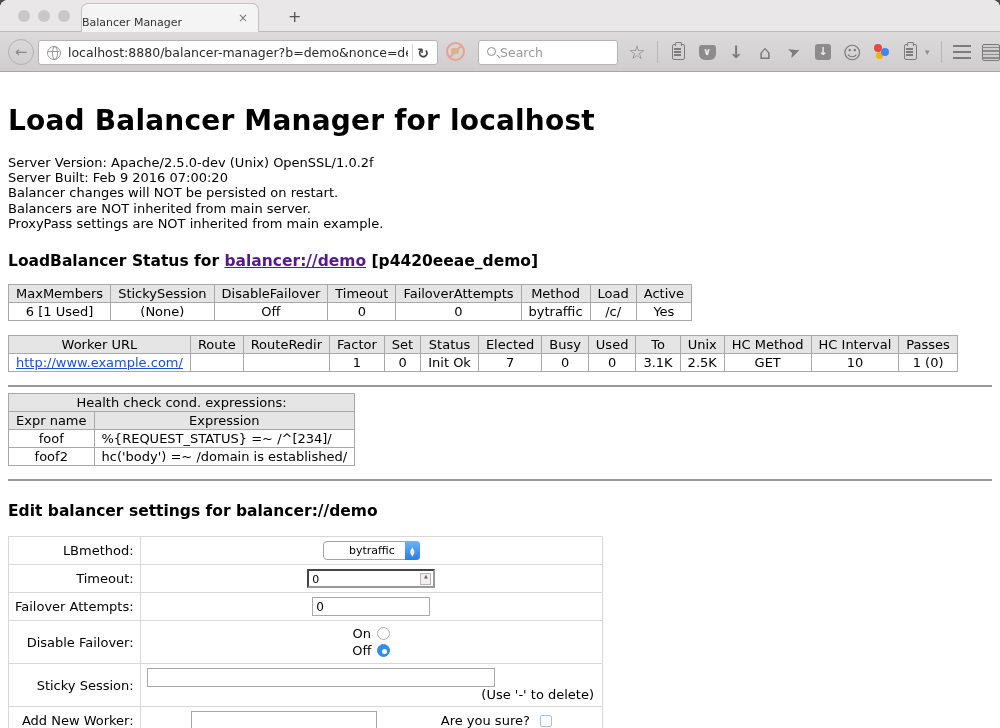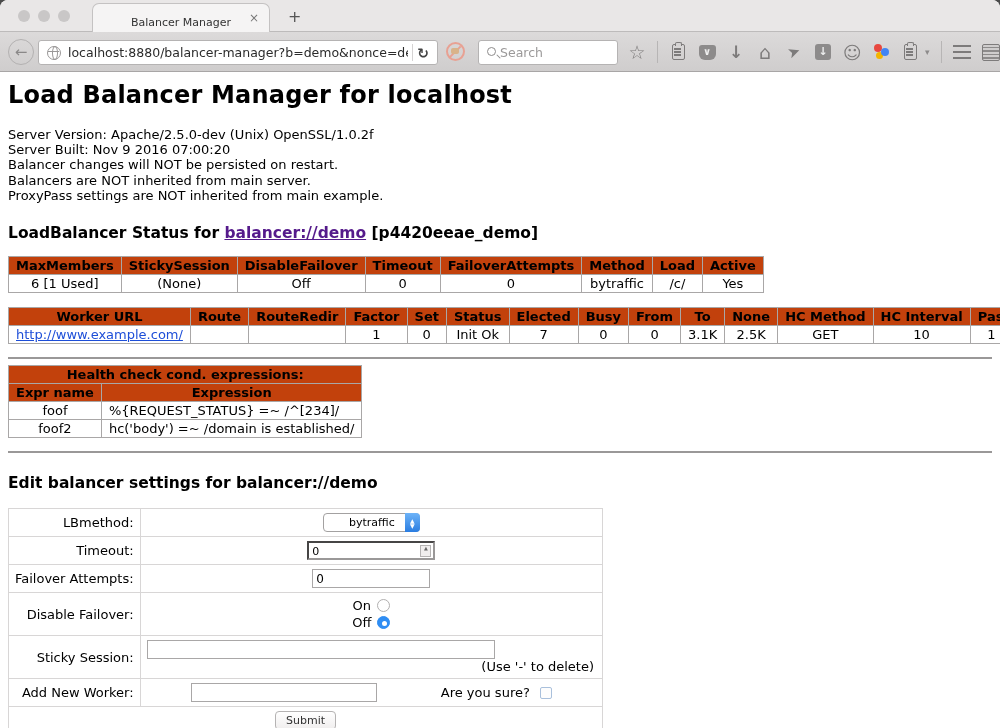--- a/index.html
+++ b/index.html
@@ -3,21 +3,21 @@
 <meta charset="utf-8">
 <style>
   * { margin:0; padding:0; box-sizing:border-box; }
   html,body { width:1000px; height:728px; background:#4a4a4a; font-family:"DejaVu Sans", sans-serif; }
   .window { position:relative; width:1000px; height:728px; border-radius:8px 8px 0 0; overflow:hidden; background:#fff; }
 
   
   .tabbar { position:absolute; top:0; left:0; width:1000px; height:32px; background:#e9e7e7; border-bottom:1px solid #bdbbbb; }
   .traffic { position:absolute; top:10px; left:18px; display:flex; gap:8px; }
   .traffic span { width:12px; height:12px; border-radius:50%; background:#c9c7c7; }
-  .tab { position:absolute; top:3px; left:92px; width:178px; height:38px; background:#f5f4f4; border:1px solid #c4c2c2; border-bottom:none; border-radius:7px 7px 0 0; display:flex; align-items:center; justify-content:center; }
+  .tab { position:absolute; top:3px; left:81px; width:178px; height:38px; background:#f5f4f4; border:1px solid #c4c2c2; border-bottom:none; border-radius:7px 7px 0 0; display:flex; align-items:center; justify-content:flex-start; }
   .tab-title { font-size:11px; color:#333; }
   .tab-close { position:absolute; right:10px; top:7px; font-size:12px; color:#777; cursor:default; }
   .newtab { position:absolute; top:5px; left:280px; font-size:16px; color:#555; padding:2px 8px; }
 
   
   .navbar { position:absolute; top:32px; left:0; width:1000px; height:40px; background:linear-gradient(#dcdada,#cfcdcd); border-bottom:1px solid #a8a6a6; }
   .backbtn { position:absolute; top:7px; left:8px; width:26px; height:26px; border-radius:50%; border:1px solid #b3b1b1; color:#8a8888; font-size:15px; text-align:center; line-height:24px; background:transparent; }
   .urlbar { position:absolute; top:8px; left:38px; width:400px; height:25px; background:#fff; border:1px solid #b5b3b3; border-radius:3px; display:flex; align-items:center; overflow:hidden; }
   .globe { width:14px; height:14px; border:1.5px solid #9a9898; border-radius:50%; margin:0 7px 0 8px; position:relative; flex:none; }
   .globe:before { content:""; position:absolute; left:4px; top:-1px; width:4px; height:12px; border:1px solid #9a9898; border-radius:50%; }
@@ -51,27 +51,27 @@
   .dots .d1 { width:8px; height:8px; background:#e8483f; left:2px; top:1px; }
   .dots .d2 { width:7px; height:7px; background:#f4b400; left:4px; top:9px; }
   .dots .d3 { width:8px; height:8px; background:#4285f4; left:9px; top:5px; }
   .caret { font-size:9px; color:#8d8b8b; margin-left:-5px; }
   .burger { width:18px; height:14px; border-top:2.5px solid #7d7b7b; border-bottom:2.5px solid #7d7b7b; position:relative; }
   .burger:before { content:""; position:absolute; top:3.5px; left:0; width:18px; border-top:2.5px solid #7d7b7b; }
   .gridicon { width:18px; height:17px; border:1.5px solid #7d7b7b; border-radius:2px; background:repeating-linear-gradient(#cfcdcd 0 2px, #8d8b8b 2px 3.5px); }
 
   
   .content { position:absolute; top:72px; left:0; width:1000px; height:656px; background:#fff; color:#000; font-size:13px; }
-  h1 { font-size:24px; font-weight:bold; margin:9px 8px 18px 8px; letter-spacing:0.2px; }
+  h1 { font-size:28px; font-weight:bold; margin:32px 8px 18px 8px; letter-spacing:0.2px; }
   .info { margin-left:8px; line-height:15.2px; }
   h3 { font-size:15.5px; font-weight:bold; margin:21px 8px 0 8px; }
   h3 a { color:#551a8b; }
   table { border-collapse:collapse; margin:14px 0 0 8px; font-size:13px; }
   th, td { border:1px solid #a9a7a7; padding:1px 7px; text-align:center; white-space:nowrap; }
-  th { background:#c2410c; font-weight:bold; }
+  th { background:#e5e5e5; font-weight:normal; }
   td a { color:#1d4ed8; }
   td.left { text-align:left; }
   hr.rule { border:none; height:2px; background:#9a9898; margin:13px 8px 0 8px; }
 
   
   .formtable { margin:16px 0 0 8px; width:595px; border:1px solid #8f8d8d; border-collapse:collapse; }
   .formtable td { border:1px solid #d8d6d6; padding:4px 6px; white-space:nowrap; }
   .formtable td.lbl { width:116px; text-align:right; }
   .formtable td.fld { text-align:center; }
   .selectbox { display:inline-flex; align-items:center; border:1px solid #a3a1a1; border-radius:4px; background:#fff; height:19px; padding-left:14px; font-size:11px; vertical-align:middle; }
@@ -153,21 +153,21 @@
           <span class="gridicon"></span>
         </span>
     </div>
   </div>
 
   <div class="content">
     <h1>Load Balancer Manager for localhost</h1>
 
     <div class="info">
       <div>Server Version: Apache/2.5.0-dev (Unix) OpenSSL/1.0.2f</div>
-      <div>Server Built: Nov 9 2016 07:00:20</div>
+      <div>Server Built: Feb 9 2016 07:00:20</div>
       <div>Balancer changes will NOT be persisted on restart.</div>
       <div>Balancers are NOT inherited from main server.</div>
       <div>ProxyPass settings are NOT inherited from main example.</div>
     </div>
 
     <h3><span>LoadBalancer Status for </span><a href="#">balancer://demo</a><span> [p4420eeae_demo]</span></h3>
 
     <table>
       <tbody>
           <tr>
@@ -197,23 +197,23 @@
       <tbody>
           <tr>
         <th>Worker URL</th>
         <th>Route</th>
         <th>RouteRedir</th>
         <th>Factor</th>
         <th>Set</th>
         <th>Status</th>
         <th>Elected</th>
         <th>Busy</th>
-        <th>From</th>
+        <th>Used</th>
         <th>To</th>
-        <th>None</th>
+        <th>Unix</th>
         <th>HC Method</th>
         <th>HC Interval</th>
         <th>Passes</th>
 
       </tr>
       <tr>
         <td class="left"><a href="#">http://www.example.com/</a></td>
         <td></td>
         <td></td>
         <td>1</td>

